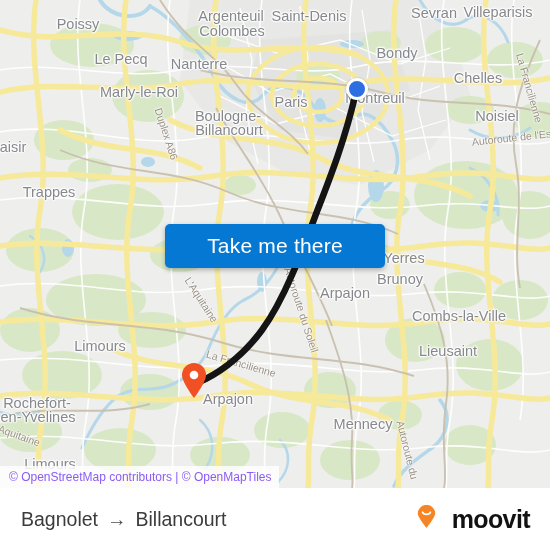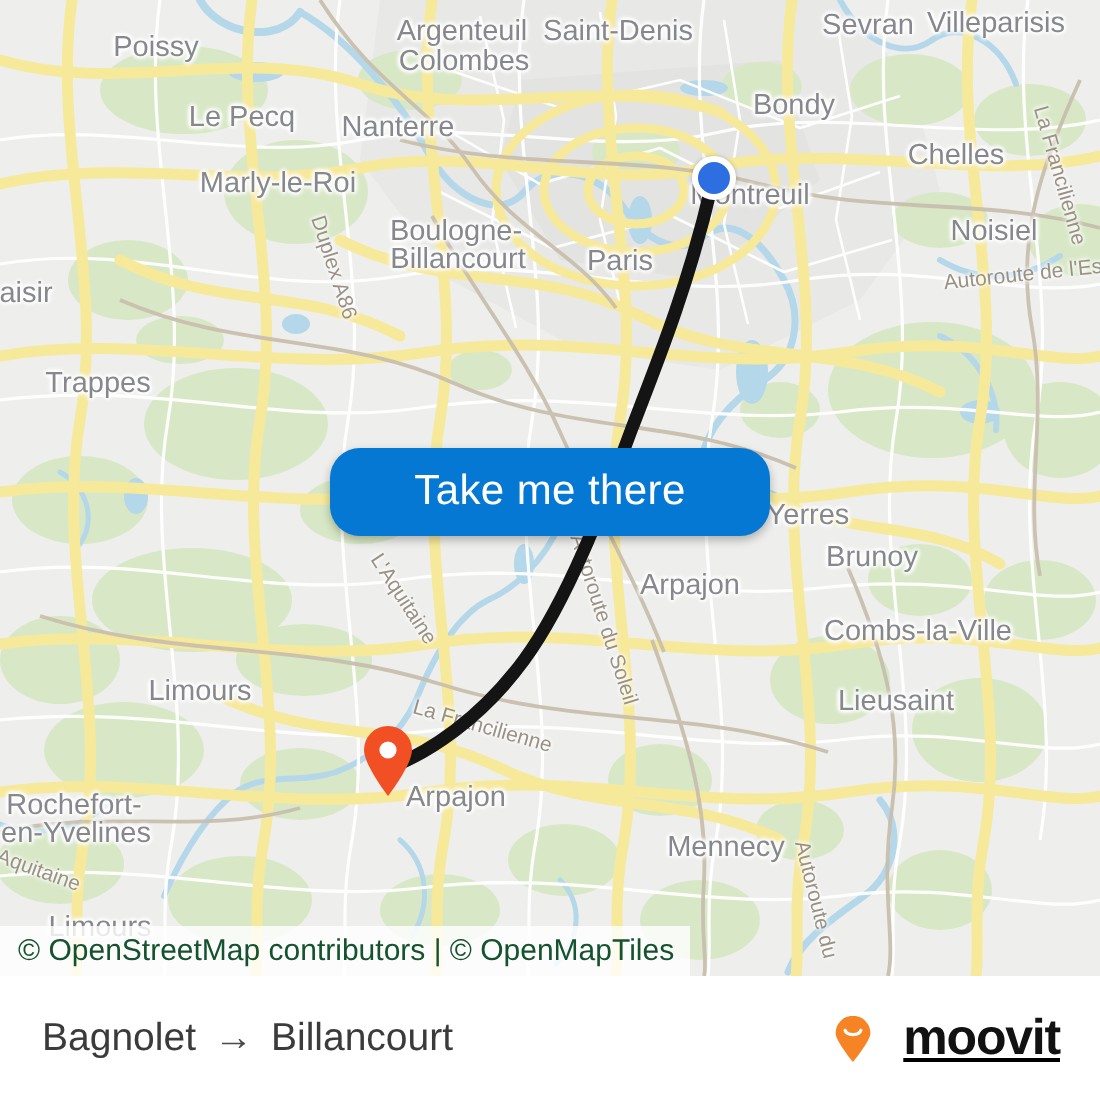--- a/index.html
+++ b/index.html
@@ -48,51 +48,51 @@
   .dest-pin{
     position:absolute;transform:translate(-50%,-100%);
     width:26px;height:36px;
   }
 
   
   .cta{
     position:absolute;
     display:flex;align-items:center;justify-content:center;
     background:#0578d4;color:#ffffff;
-    border:none;border-radius:15px;
+    border:none;border-radius:5px;
     font-family:"Liberation Sans", sans-serif;
     font-size:21px;letter-spacing:.2px;
     box-shadow:0 2px 5px rgba(0,0,0,.28);
     cursor:pointer;
   }
 
   
   .attrib{
     position:absolute;left:0;bottom:0;
     background:rgba(255,255,255,.82);
     padding:4px 8px 4px 9px;
-    font-size:15px;color:#14532d;
+    font-size:12px;color:#8b5cf6;
     font-family:"Liberation Sans", sans-serif;
     white-space:nowrap;
   }
 
   
   .footer{
     position:absolute;left:0;top:488px;width:550px;height:62px;
     background:#ffffff;display:flex;align-items:center;
     justify-content:space-between;
     padding:0 20px 0 21px;box-sizing:border-box;
   }
   .route-title{
     display:flex;align-items:center;gap:9px;
     font-size:19.5px;color:#3b3b3b;
     font-family:"Liberation Sans", sans-serif;
   }
   .arrow-ico{display:inline-block;color:#4a4a4a;}
-  .brand{display:flex;align-items:center;gap:16px;text-decoration:underline;}
+  .brand{display:flex;align-items:flex-start;gap:16px;}
   .brand-word{
     font-size:25px;font-weight:bold;color:#121212;
     letter-spacing:-.6px;
     font-family:"Liberation Sans", sans-serif;
   }
 </style>
 </head>
 <body>
 
 <div id="app">
@@ -253,29 +253,29 @@
         <div class="lbl city" style="left: 231px; top: 17px; text-align: right;">Argenteuil</div>
         <div class="lbl city" style="left: 309px; top: 17px;">Saint-Denis</div>
         <div class="lbl city" style="left: 434px; top: 14px;">Sevran</div>
         <div class="lbl city" style="left: 498px; top: 13px;">Villeparisis</div>
         <div class="lbl city" style="left: 232px; top: 32px;">Colombes</div>
         <div class="lbl city" style="left: 397px; top: 54px;">Bondy</div>
         <div class="lbl city" style="left: 121px; top: 60px;">Le Pecq</div>
         <div class="lbl city" style="left: 199px; top: 65px;">Nanterre</div>
         <div class="lbl city" style="left: 478px; top: 79px;">Chelles</div>
         <div class="lbl city" style="left: 117px; top: 93px; margin-left: 22px;">Marly-le-Roi</div>
-        <div class="lbl city" style="left: 310px; top: 103px; margin-top: 29px;">Paris</div>
+        <div class="lbl city" style="left: 291px; top: 103px;">Paris</div>
         <div class="lbl city" style="left: 375px; top: 99px;">Montreuil</div>
         <div class="lbl city" style="left: 497px; top: 117px;">Noisiel</div>
         <div class="lbl city" style="left: 228px; top: 117px;">Boulogne-</div>
         <div class="lbl city" style="left: 229px; top: 131px;">Billancourt</div>
         <div class="lbl city" style="left: 13px; top: 148px;">aisir</div>
         <div class="lbl city" style="left: 49px; top: 193px;">Trappes</div>
         <div class="lbl city" style="left: 404px; top: 259px;">Yerres</div>
-        <div class="lbl city" style="left: 436px; top: 280px;">Brunoy</div>
+        <div class="lbl city" style="left: 400px; top: 280px;">Brunoy</div>
         <div class="lbl city" style="left: 345px; top: 294px;">Arpajon</div>
         <div class="lbl city" style="left: 459px; top: 317px;">Combs-la-Ville</div>
         <div class="lbl city" style="left: 100px; top: 347px;">Limours</div>
         <div class="lbl city" style="left: 448px; top: 352px;">Lieusaint</div>
         <div class="lbl city" style="left: 228px; top: 400px;">Arpajon</div>
         <div class="lbl city" style="left: 37px; top: 404px;">Rochefort-</div>
         <div class="lbl city" style="left: 38px; top: 418px;">en-Yvelines</div>
         <div class="lbl city" style="left: 363px; top: 425px;">Mennecy</div>
         <div class="lbl city" style="left: 523px; top: 453px; margin-top: 48px;">Melun</div>
         <div class="lbl city" style="left: 50px; top: 465px;">Limours</div>

